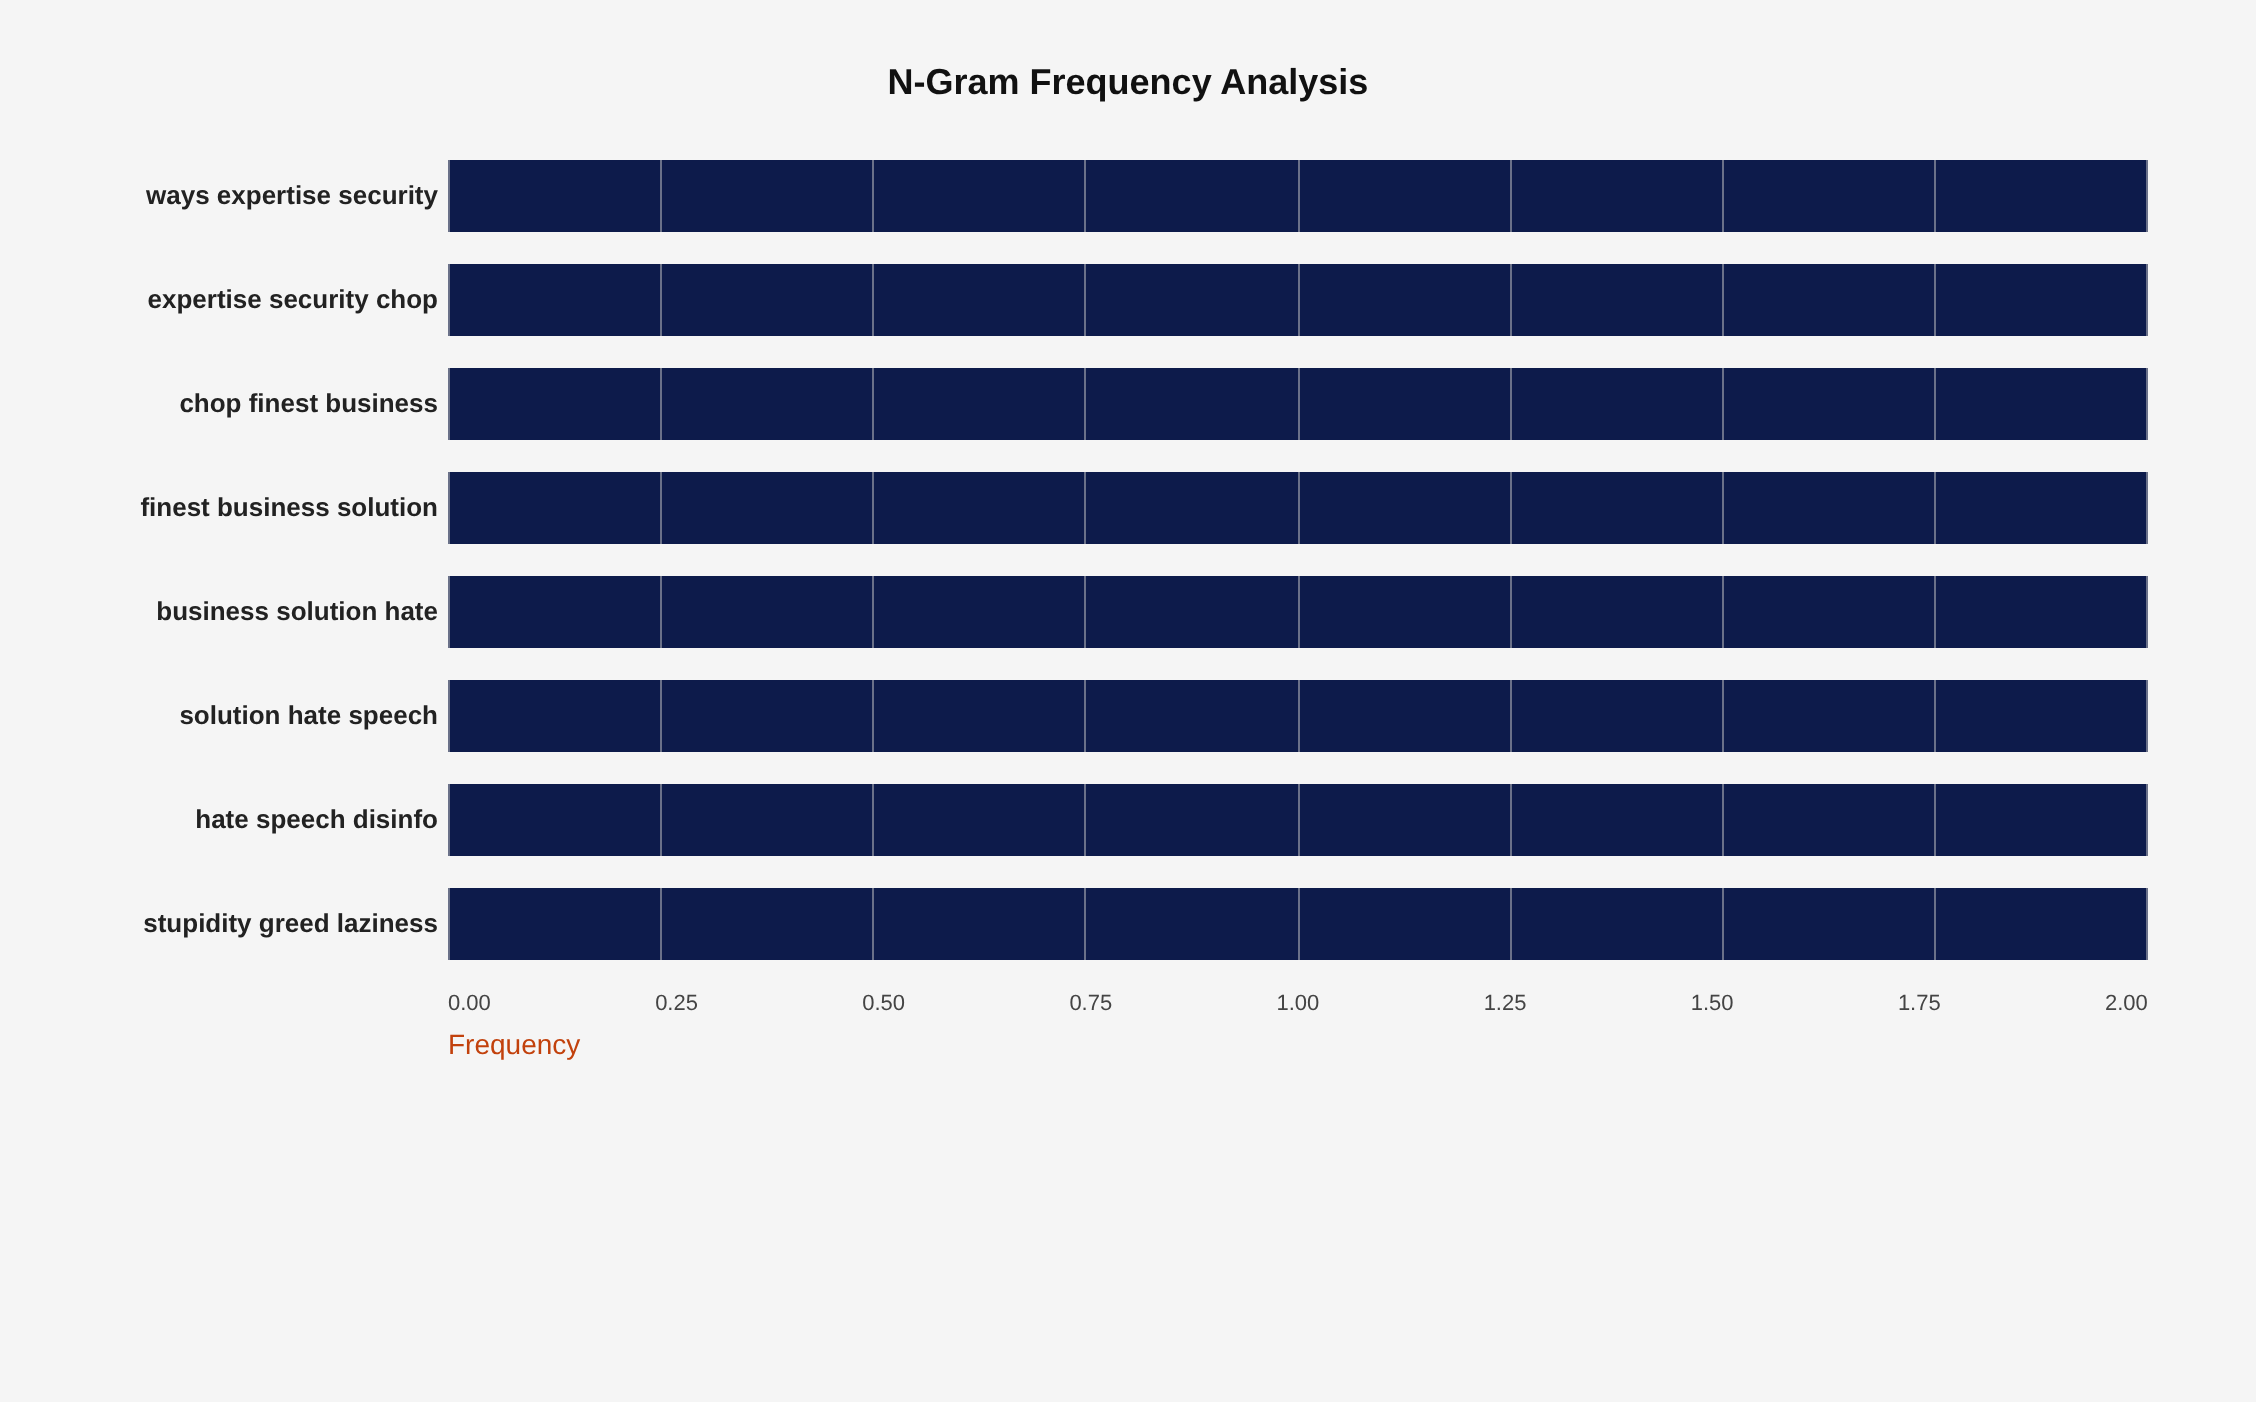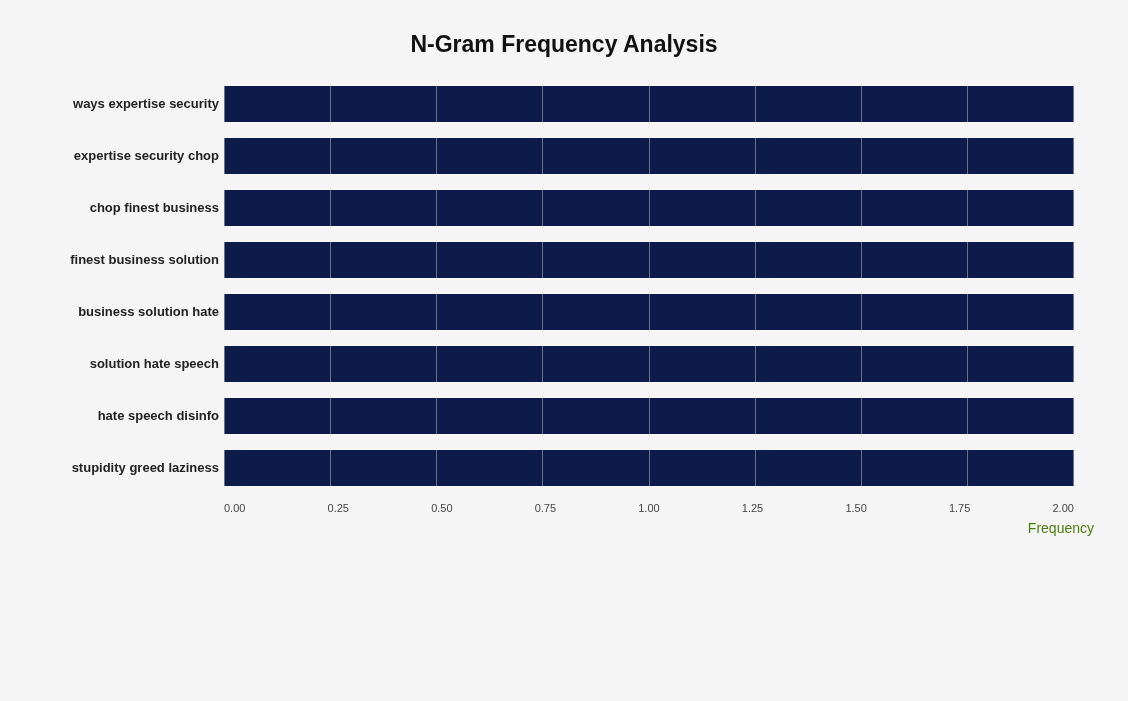--- a/index.html
+++ b/index.html
@@ -14,21 +14,21 @@
     }
     .chart-container {
       background: #f5f5f5;
       width: 1100px;
       height: 680px;
       padding: 20px 20px 60px 20px;
       position: relative;
     }
     .chart-title {
       text-align: center;
-      font-size: 23px;
+      font-size: 18px;
       font-weight: bold;
       margin-bottom: 20px;
       color: #111;
     }
     .chart-area {
       display: flex;
       flex-direction: column;
       gap: 0px;
       position: relative;
       margin-left: 190px;
@@ -66,23 +66,23 @@
       margin-left: 190px;
       margin-right: 20px;
       margin-top: 8px;
     }
     .x-tick {
       font-size: 11px;
       color: #444;
       text-align: center;
     }
     .x-label {
-      text-align: right;
+      text-align: left;
       font-size: 14px;
-      color: #4d7c0f;
+      color: #c2410c;
       margin-top: 6px;
       margin-left: 190px;
     }
     .grid-lines {
       position: absolute;
       top: 0;
       left: 0;
       width: 100%;
       height: 100%;
       display: flex;

